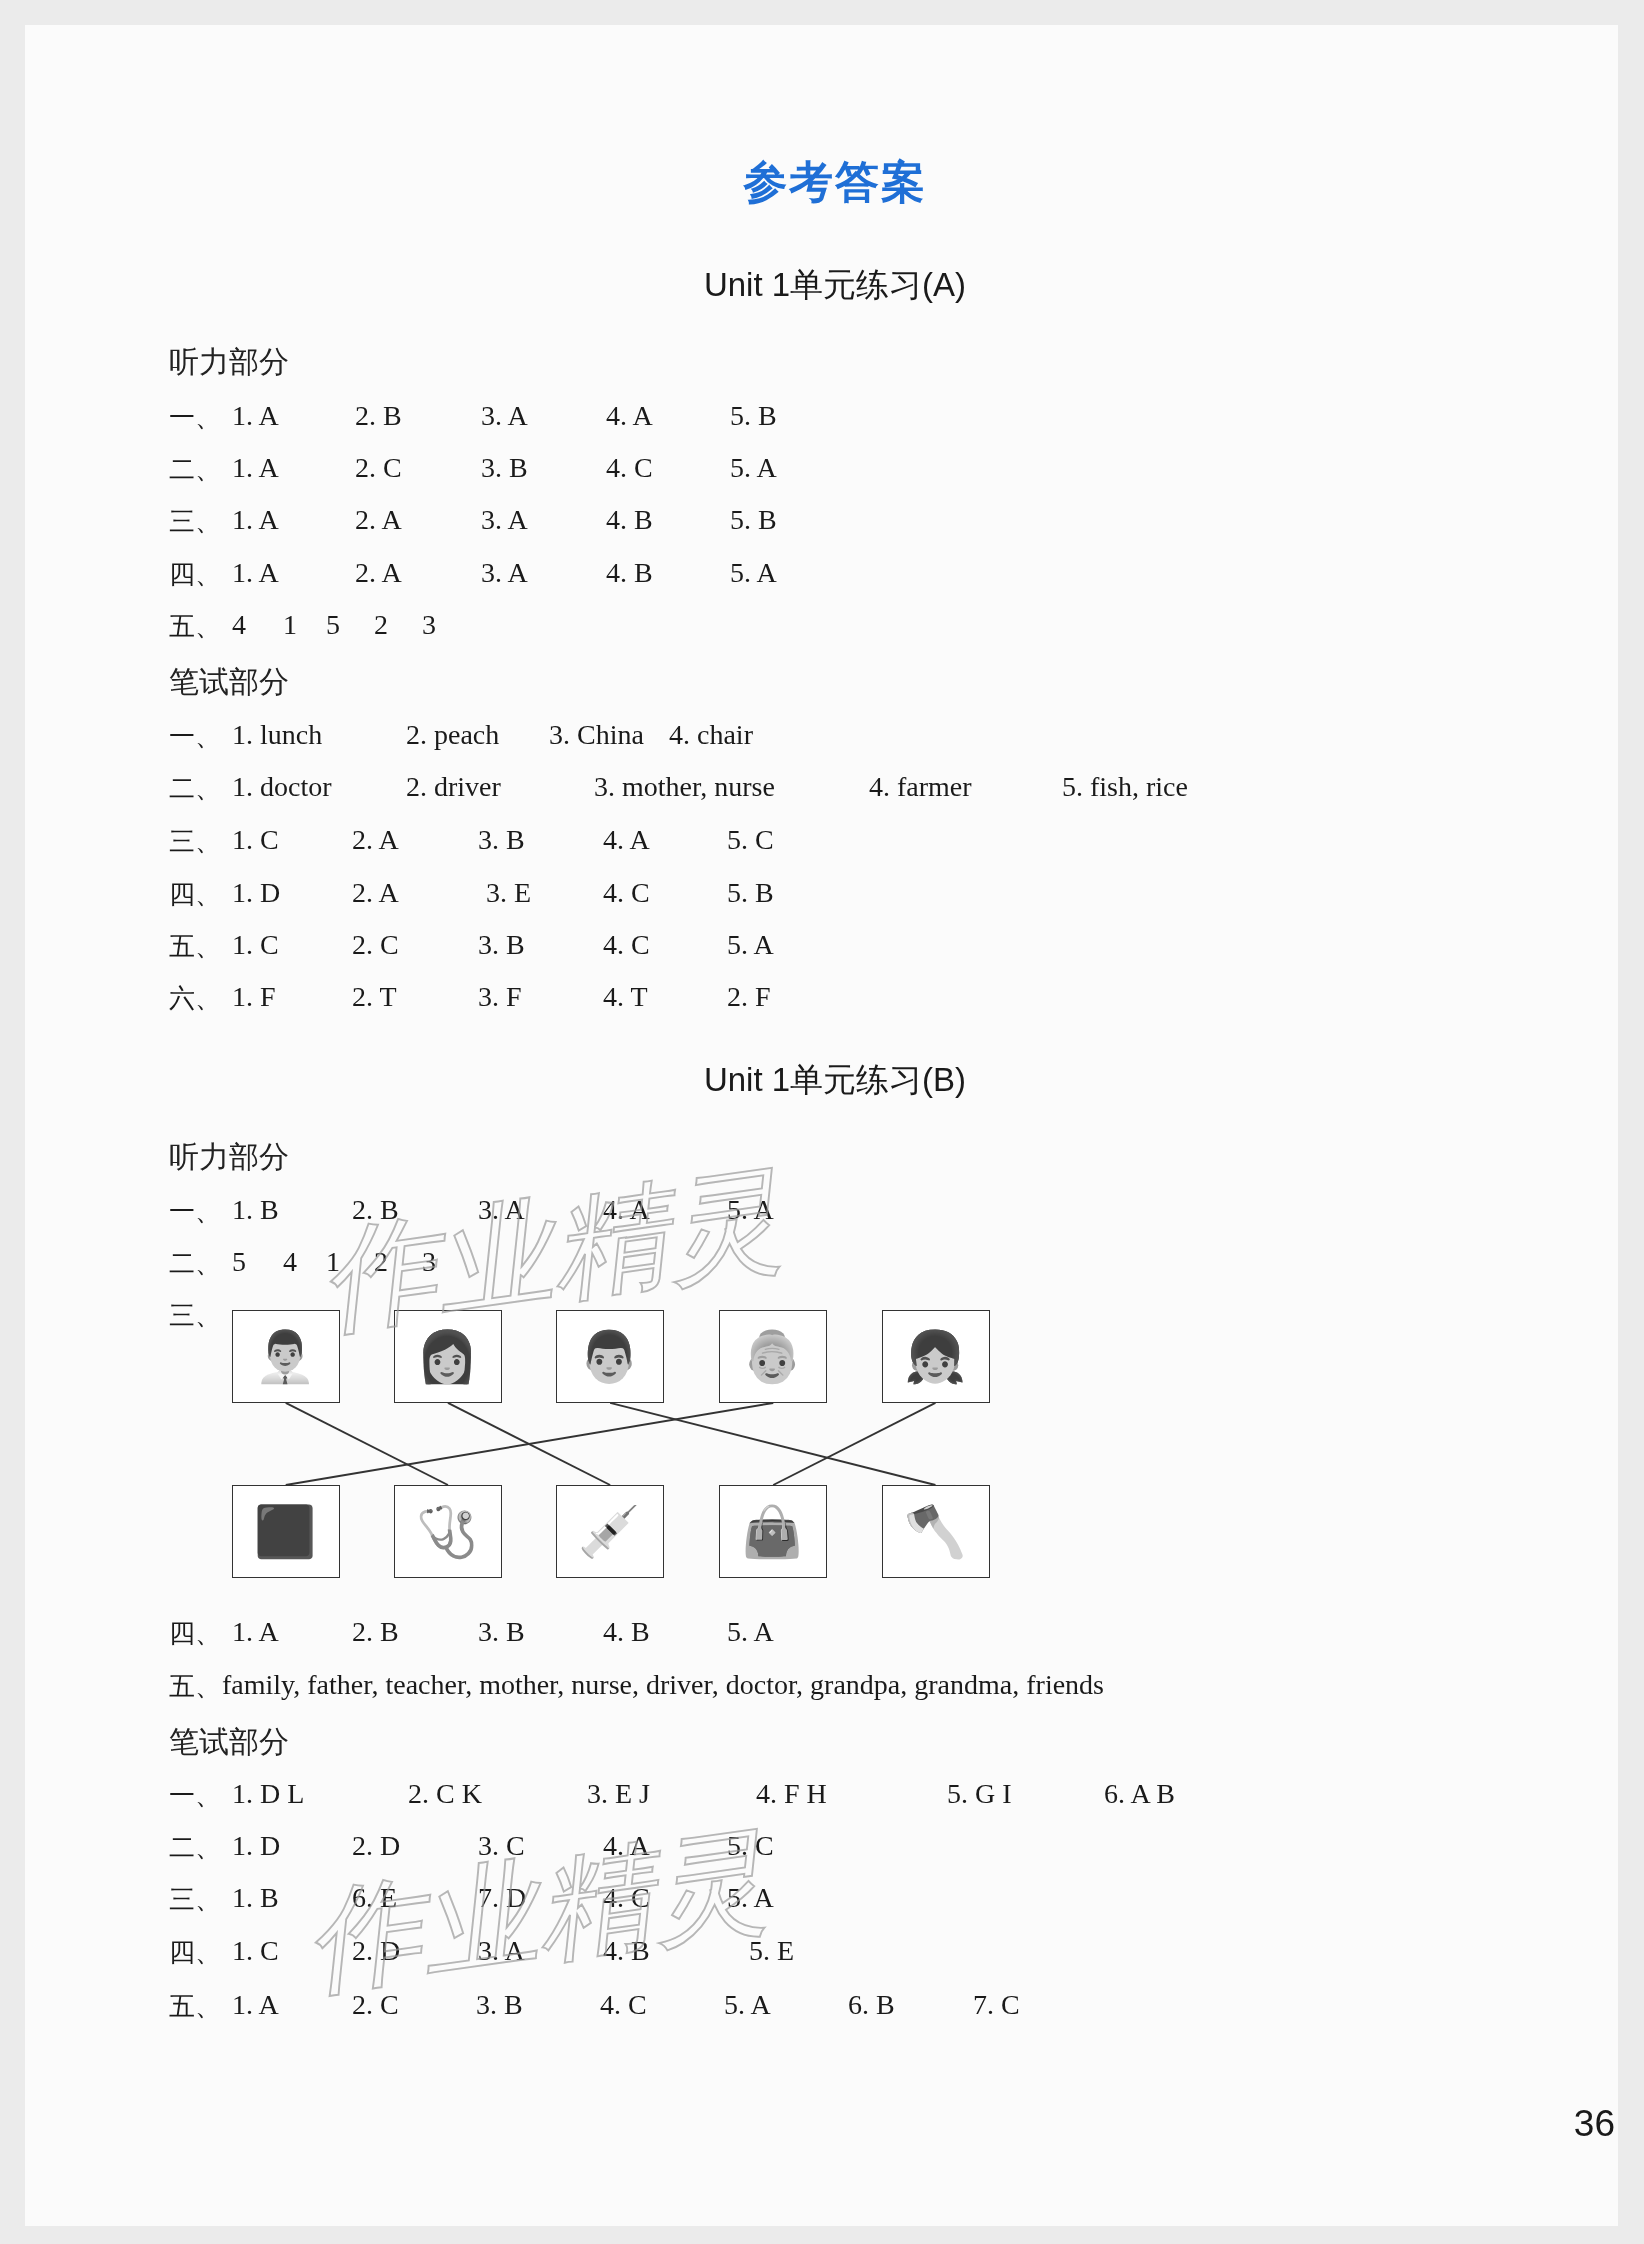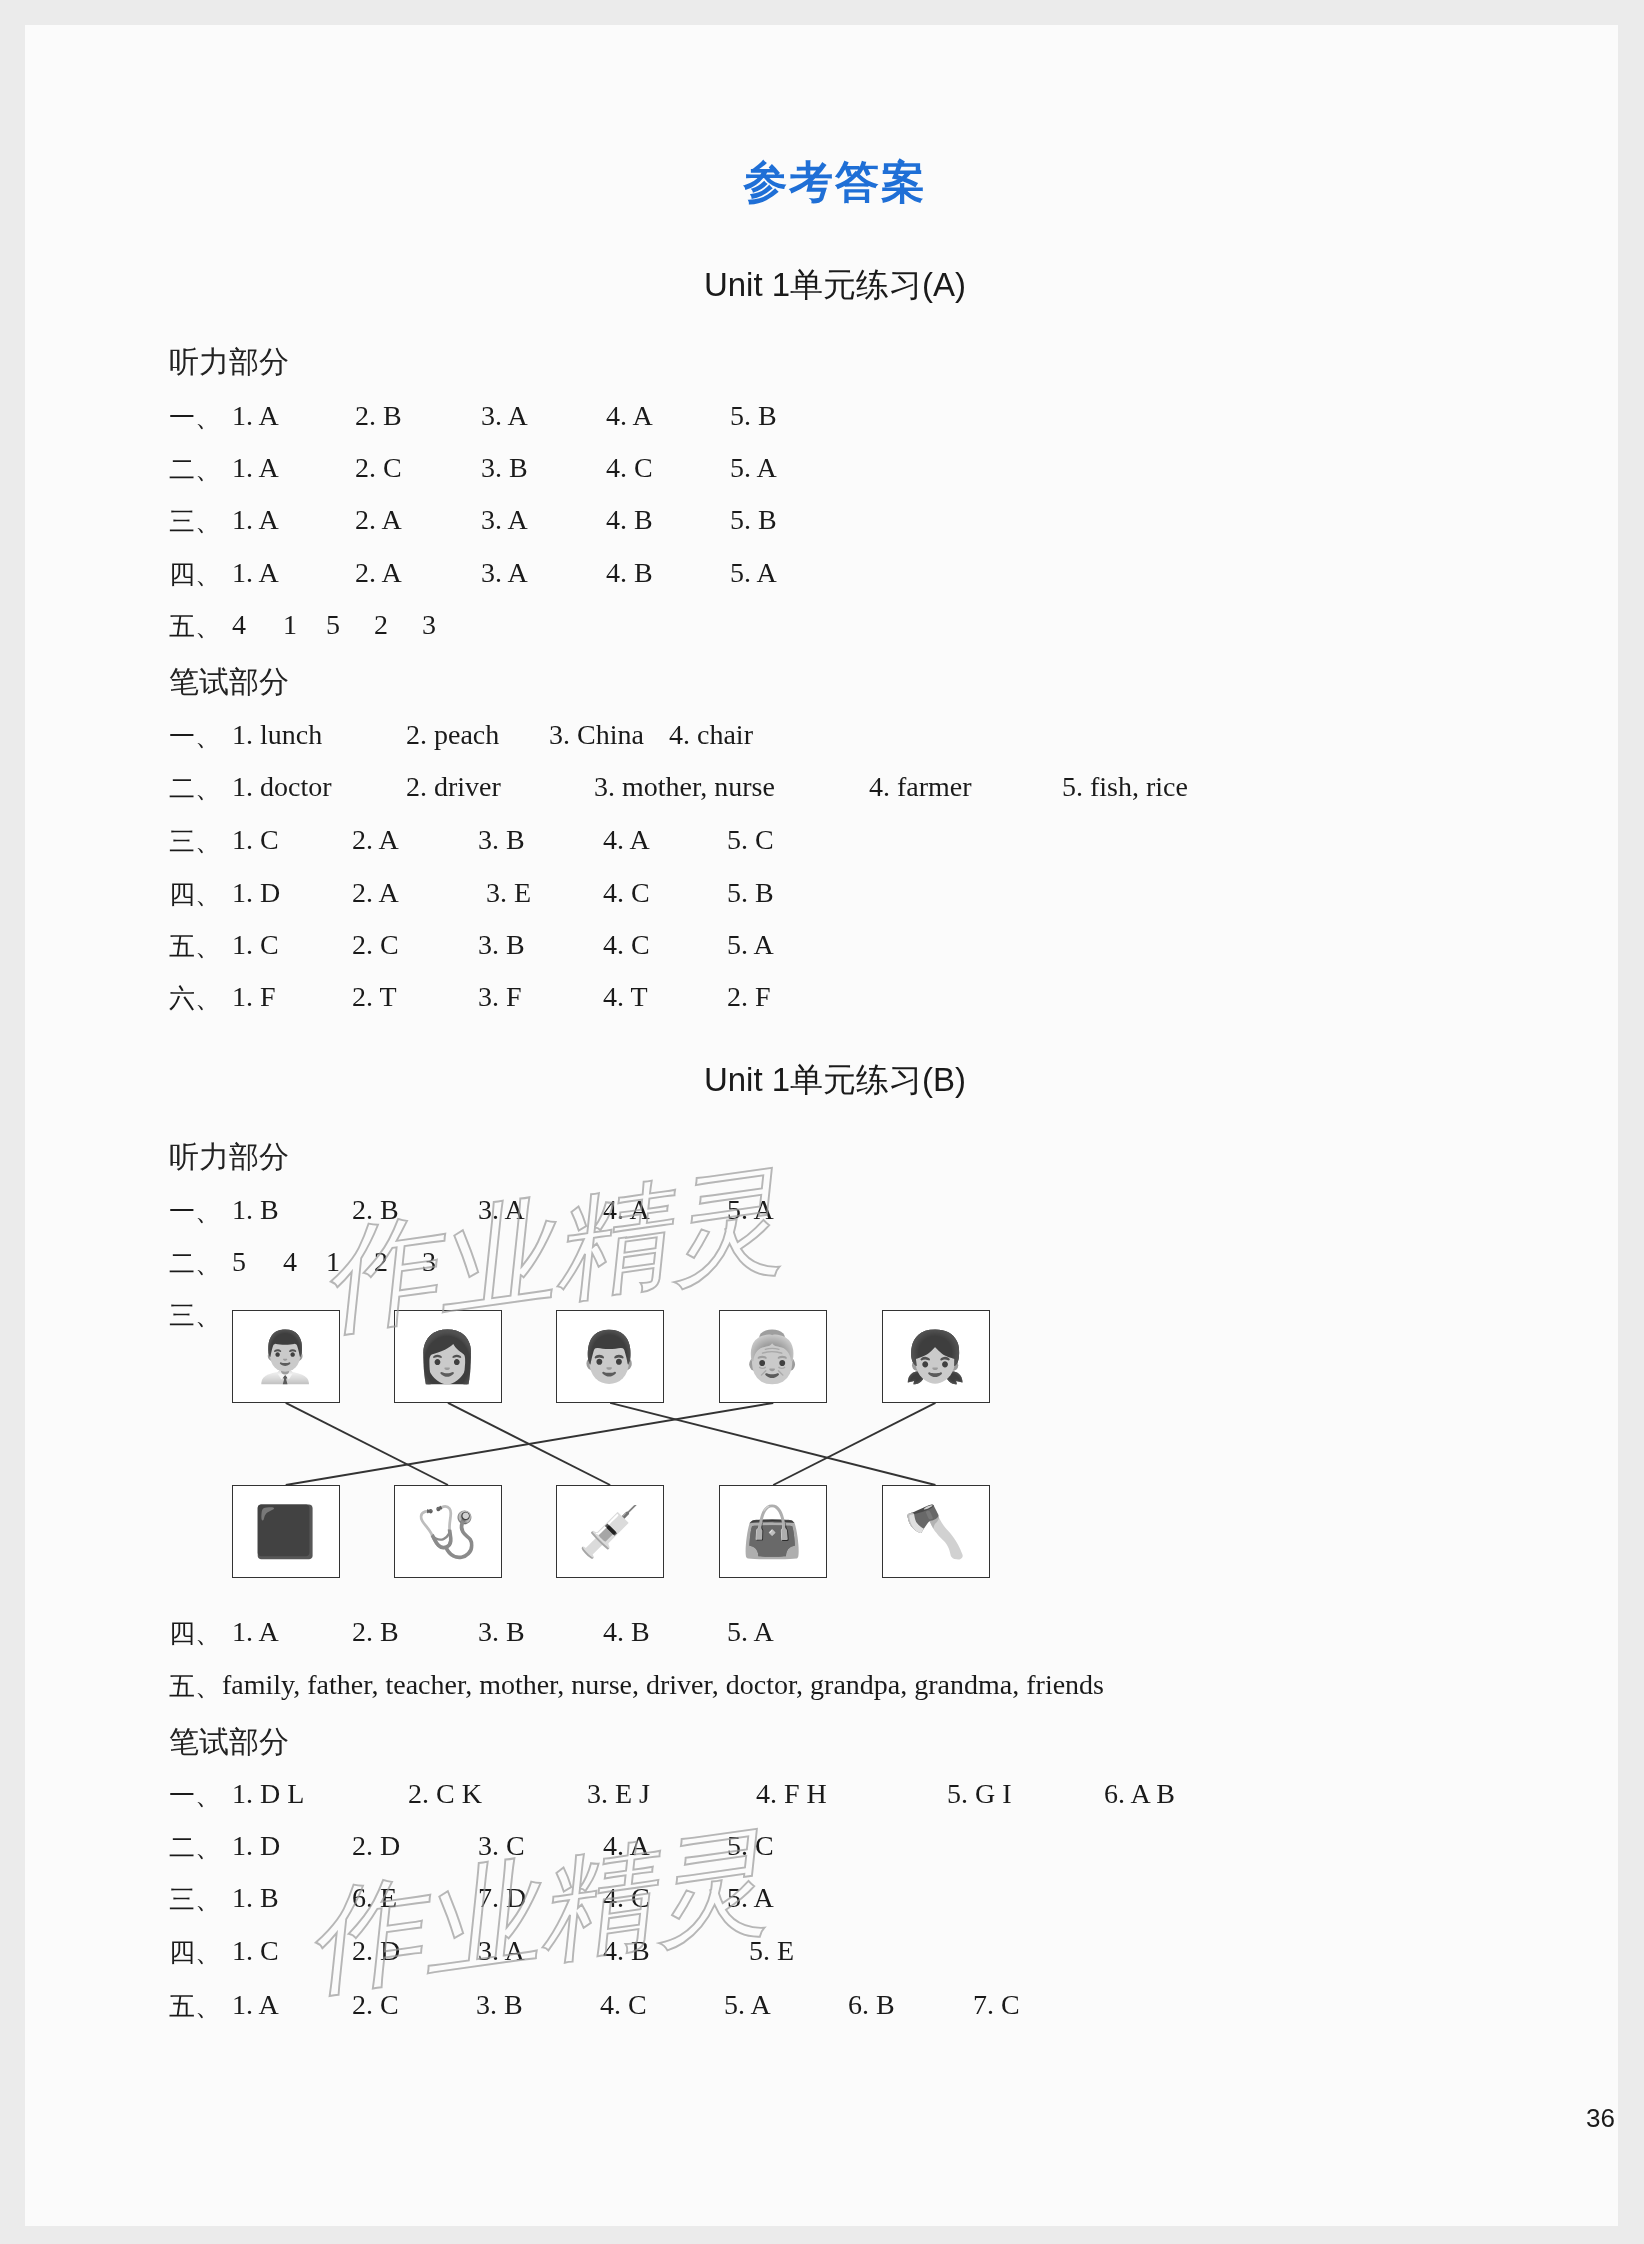--- a/index.html
+++ b/index.html
@@ -8,21 +8,21 @@
   .page{position:absolute;left:25px;top:25px;width:1593px;height:2201px;background:#fbfbfb;}
   .abs{position:absolute;white-space:nowrap;}
   .title{left:0;width:1670px;text-align:center;top:153px;font-family:"DejaVu Serif",serif;
          font-weight:bold;font-size:44px;color:#1f6fd6;letter-spacing:1.9px;}
   .unit{left:0;width:1670px;text-align:center;font-family:"Liberation Sans","DejaVu Sans",sans-serif;
         font-size:33px;color:#1a1a1a;}
   .sect{left:169px;font-family:"DejaVu Sans",sans-serif;font-size:30px;color:#222;}
   .row{left:169px;font-size:28px;height:39px;}
   .row .lab{position:absolute;left:0;top:0;font-family:"DejaVu Sans",sans-serif;font-size:26px;}
   .row .it{position:absolute;top:0;}
-  .pnum{right:29px;top:2103px;font-family:"Liberation Sans",sans-serif;font-size:26px;}
+  .pnum{right:29px;top:2103px;font-family:"Liberation Sans",sans-serif;font-size:37px;}
   .pic{position:absolute;width:108px;height:93px;border:1.9px solid #333;background:#fff;box-sizing:border-box;}
   svg.lines{position:absolute;left:0;top:0;}
   .wm{position:absolute;font-family:"DejaVu Sans",sans-serif;font-size:116px;color:transparent;
       -webkit-text-stroke:1.9px #9a9a9a;transform:rotate(-8deg);font-style:italic;opacity:.7;}
 </style>
 </head>
 <body>
 
 <div class="page"></div>
 

